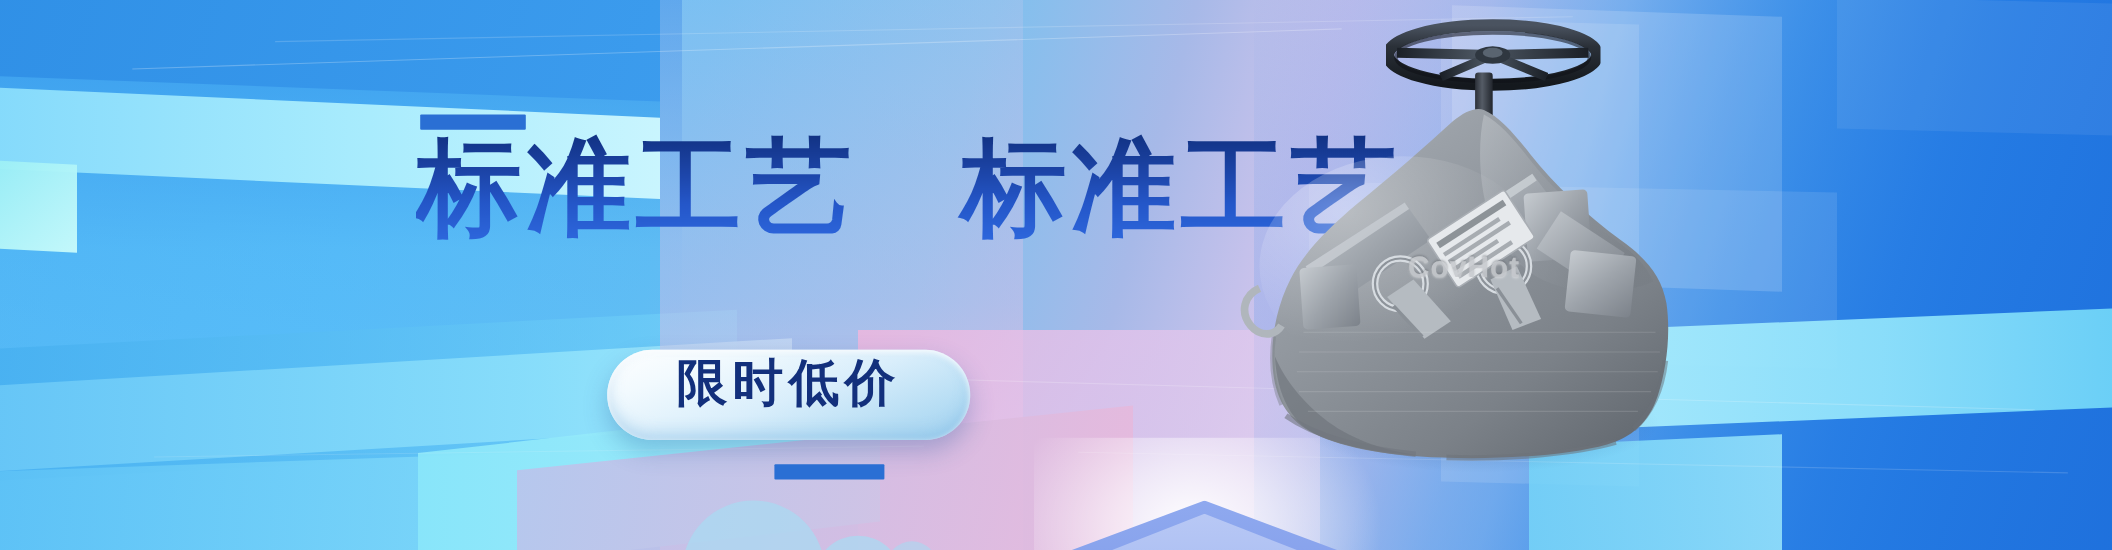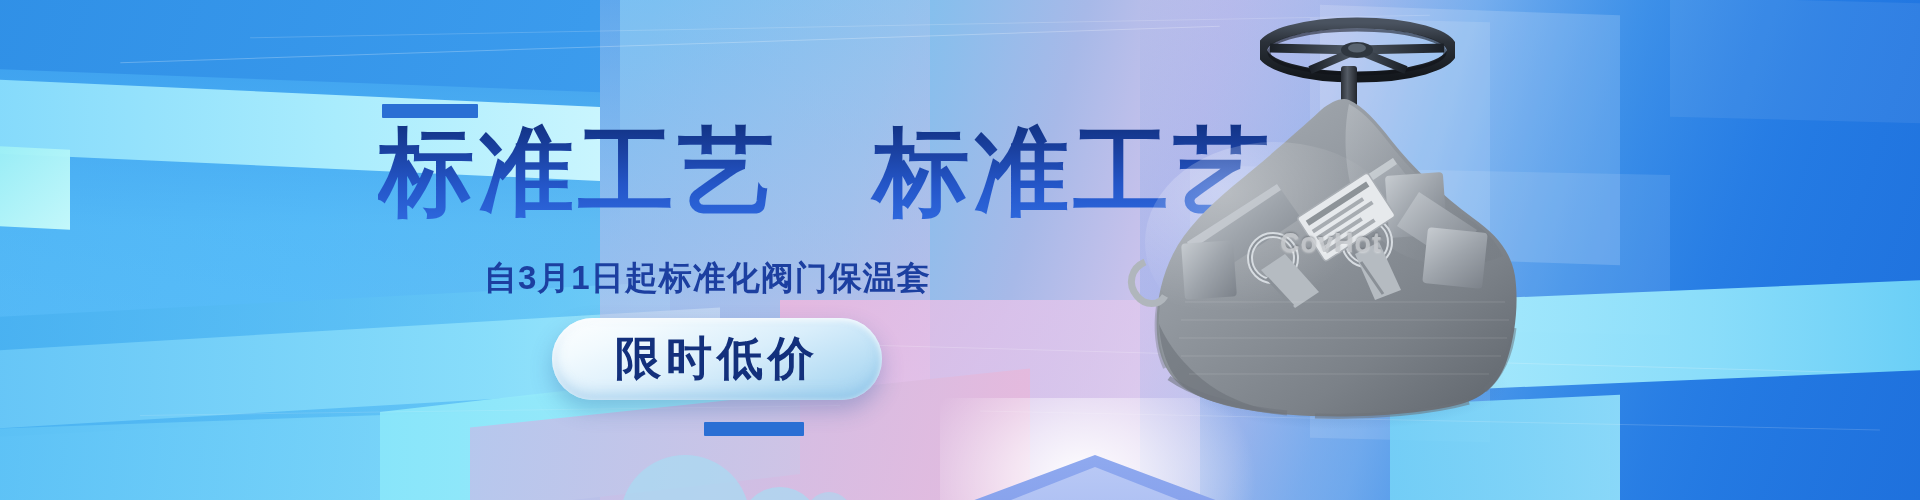--- a/index.html
+++ b/index.html
@@ -147,21 +147,21 @@
     position:absolute; left:484px; top:256px;
     font-size:33px; font-weight:700; letter-spacing:1px;
     color:#1c3fa0; white-space:nowrap;
   }
 
   .pill{
     position:absolute; left:552px; top:318px;
     width:330px; height:82px; border-radius:44px;
     background:linear-gradient(160deg,#ffffff 0%, #f2fafe 22%, #d9eefb 52%, #b6ddf4 80%, #9fd0ef 100%);
     box-shadow:0 10px 22px rgba(40,90,160,.30), inset 0 2px 6px rgba(255,255,255,.95), inset 0 -6px 14px rgba(120,180,225,.45);
-    display:flex; align-items:center; justify-content:center;
+    display:flex; align-items:flex-start; justify-content:center;
     filter:blur(.2px);
   }
   .pill-label{
     font-size:46px; font-weight:700; letter-spacing:5px;
     color:#13307c;
   }
 
   .accent-bottom{
     position:absolute; left:704px; top:422px;
     width:100px; height:14px; background:#2a6fd4; border-radius:1px;
@@ -239,21 +239,20 @@
   <div class="content">
 
     <div class="accent-top"></div>
 
     <div class="headline">
       <span>标准工艺</span>
       <span class="gap"></span>
       <span>标准工艺</span>
     </div>
 
-    <div class="subtitle">自3月1日起标准化阀门保温套</div>
 
     <div class="pill">
       <span class="pill-label">限时低价</span>
     </div>
 
     <div class="accent-bottom"></div>
   </div>
 
   <div class="product">
     <div class="prod-shadow"></div>

